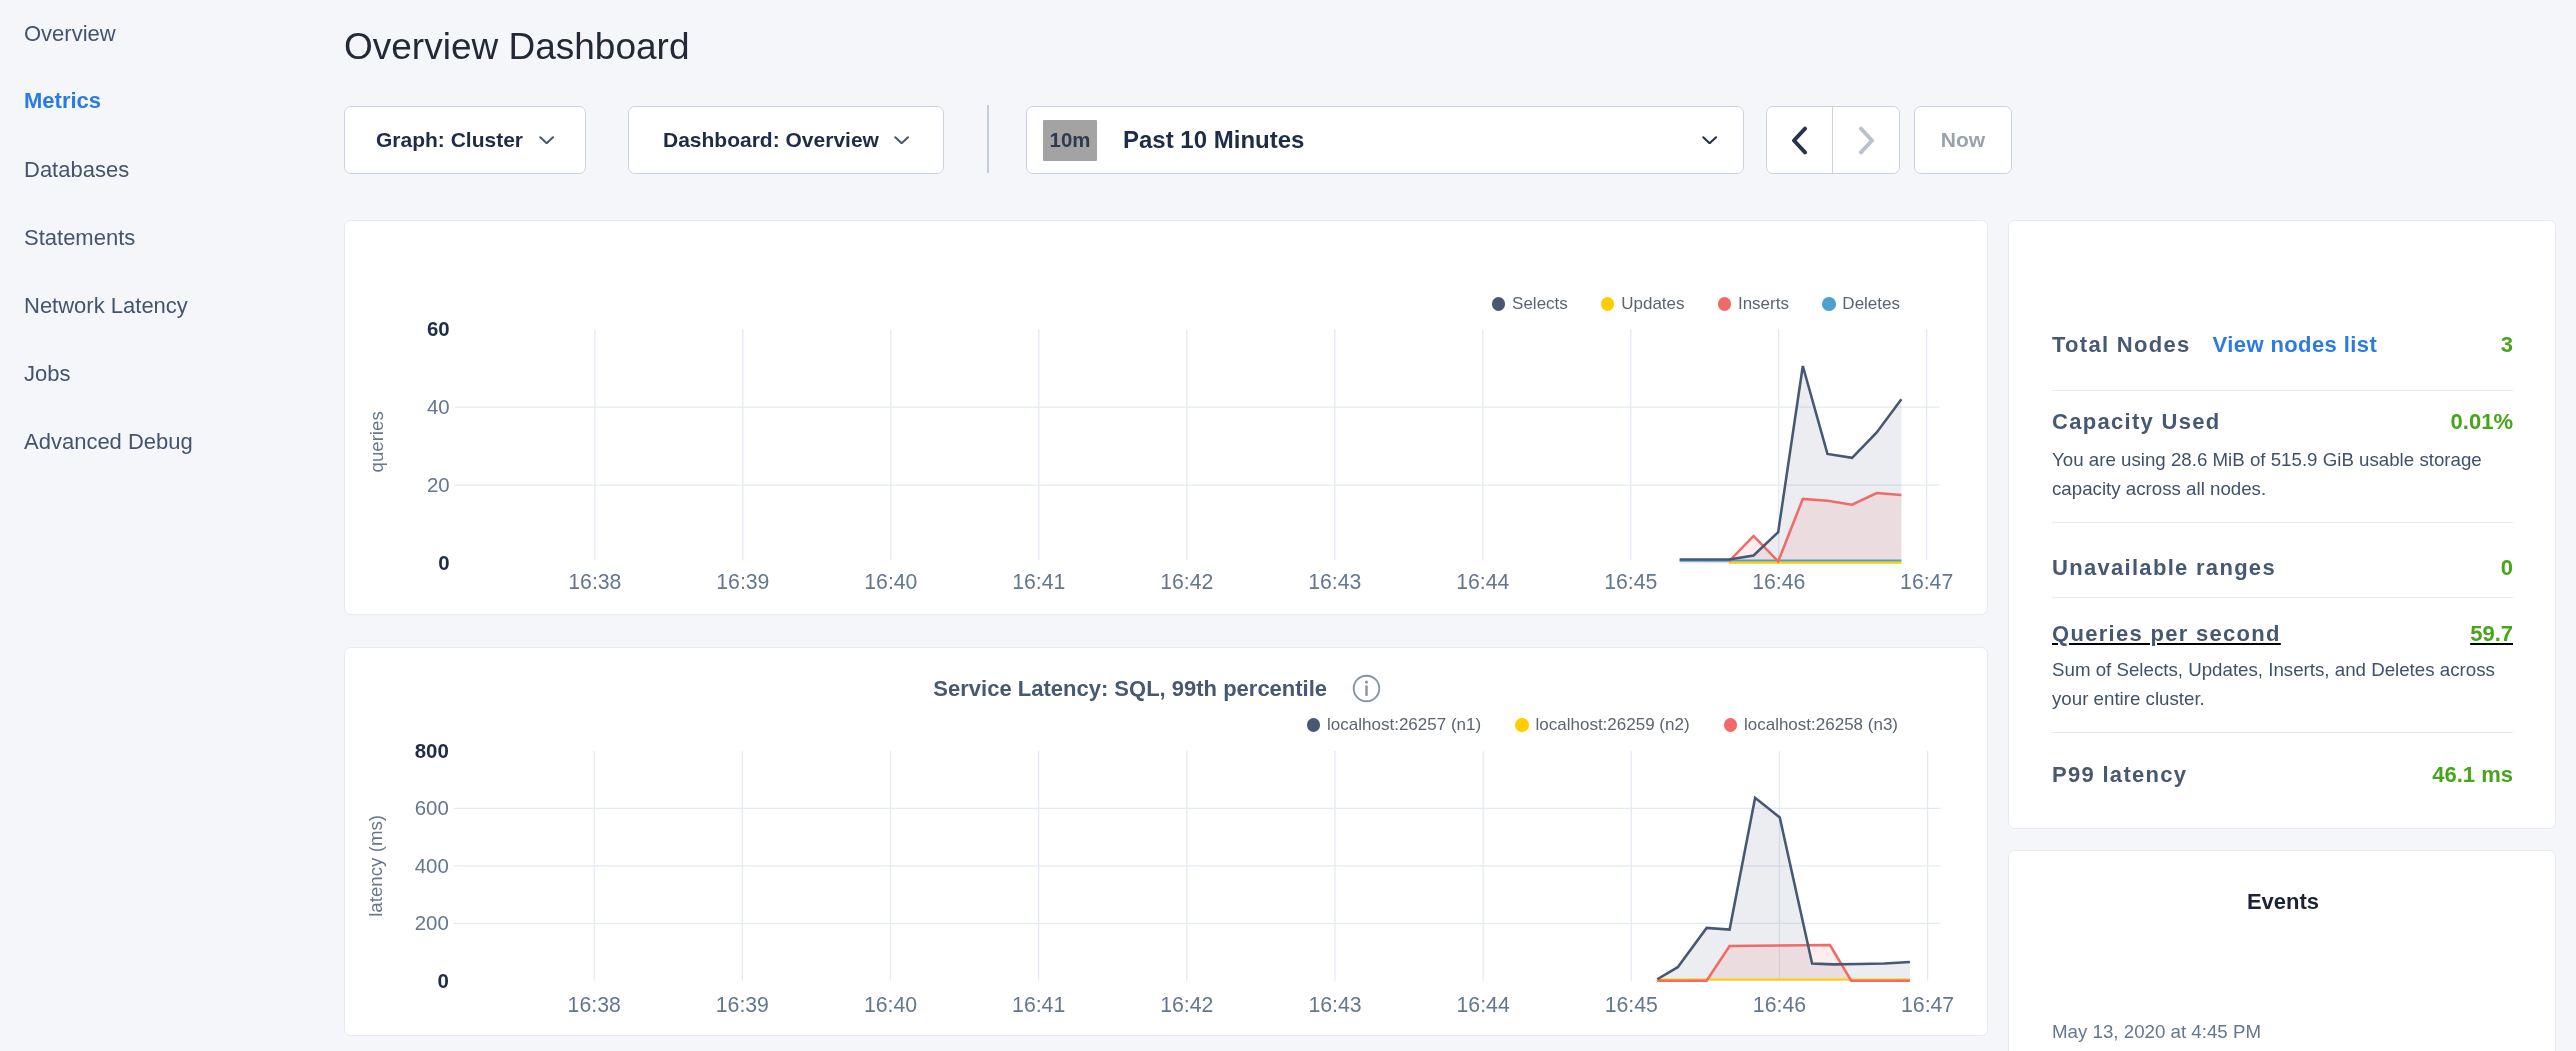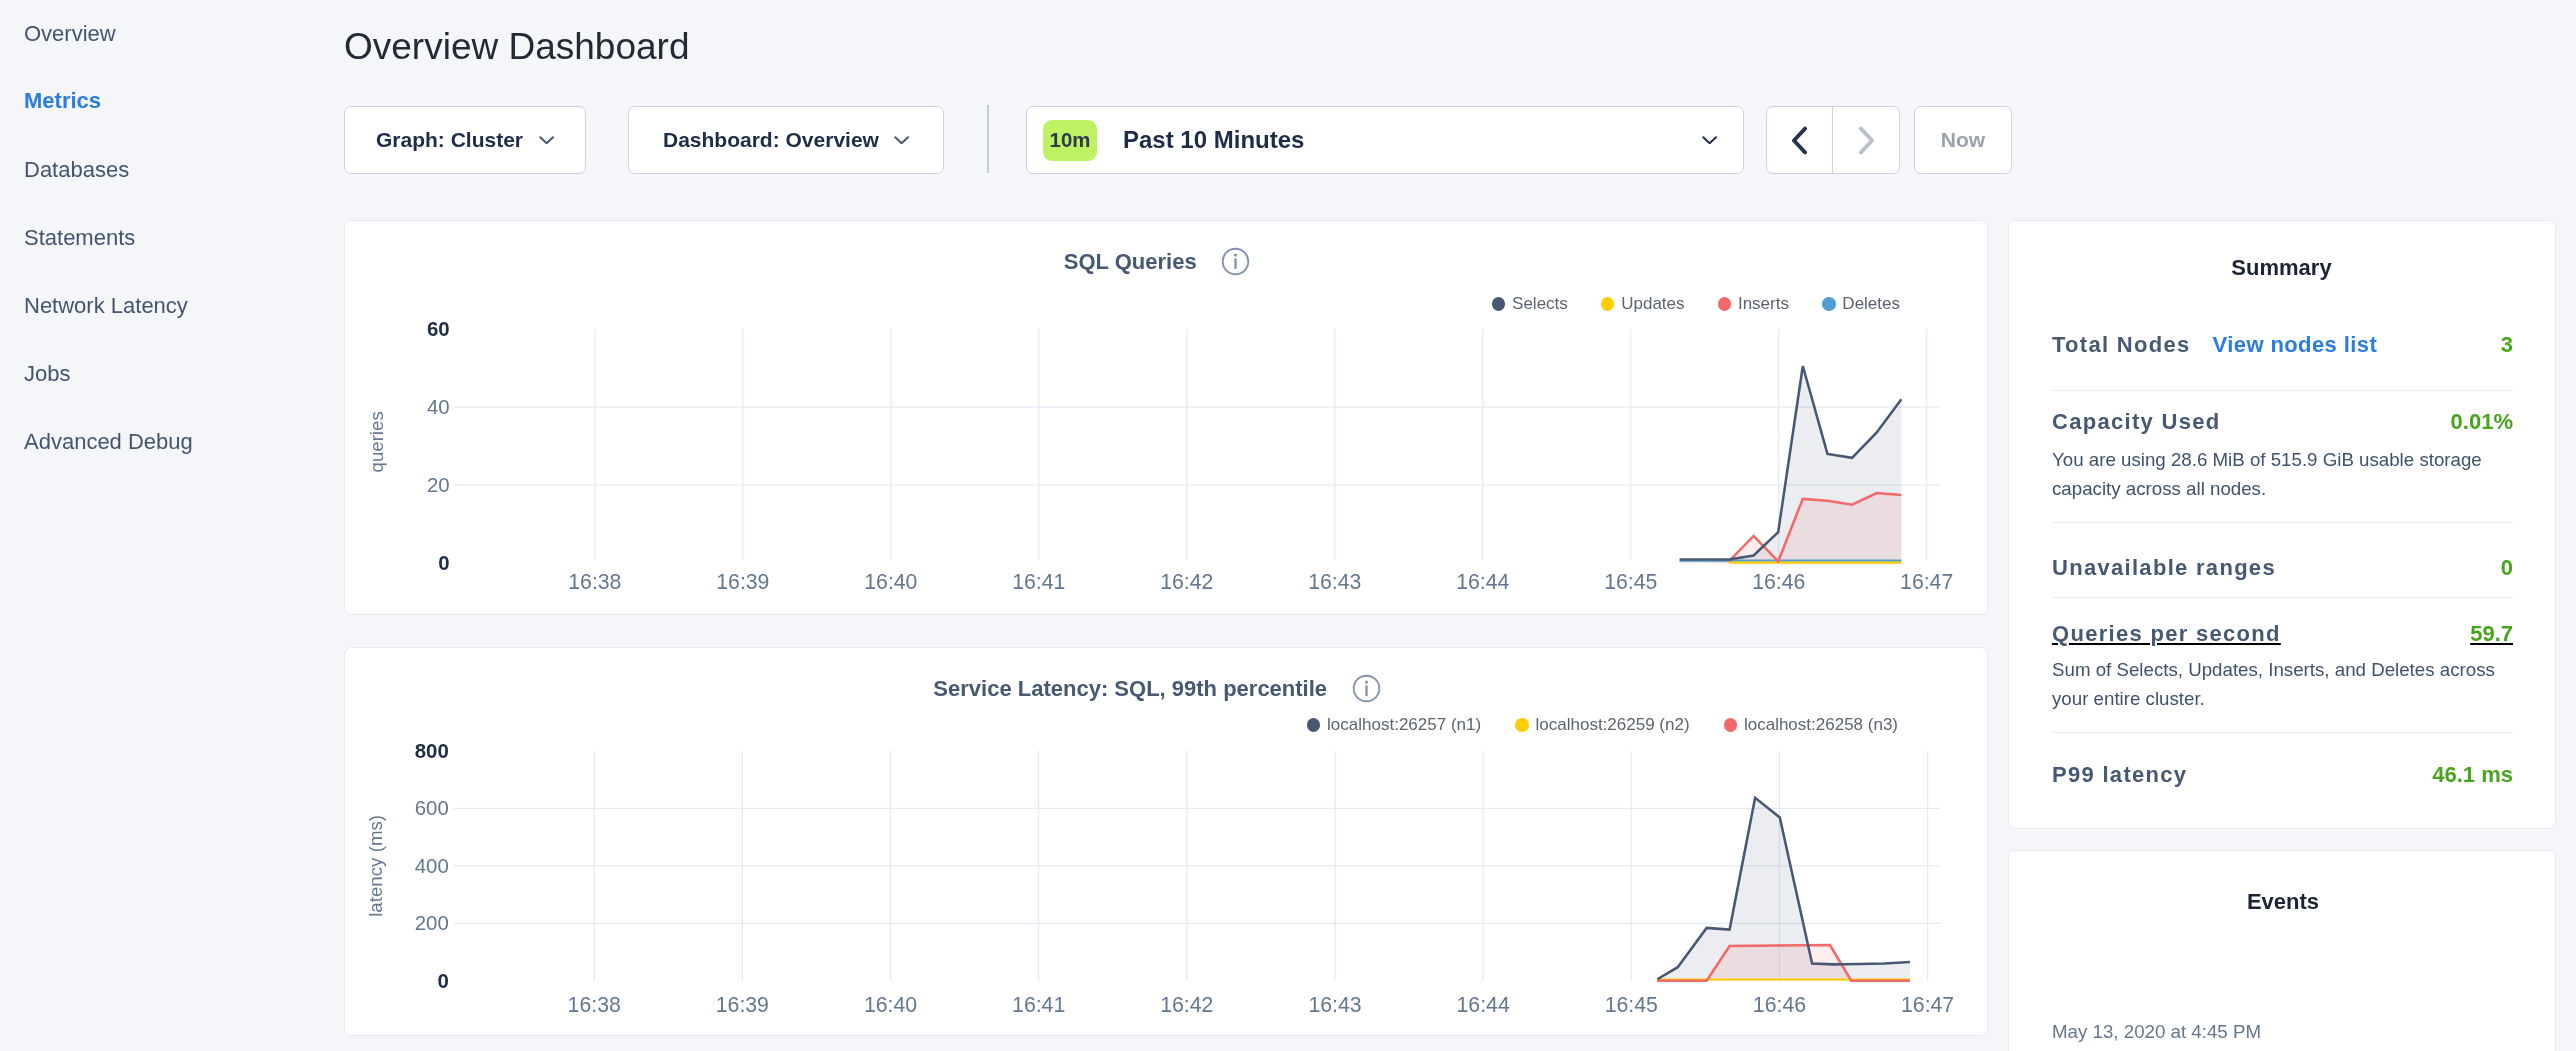--- a/index.html
+++ b/index.html
@@ -31,21 +31,21 @@
 </div>
 <div class="btn" style="left:628px; width:316px; padding:0 34px;">
   <span class="btntxt">Dashboard: Overview</span>
   <svg width="15.3" height="8.5" viewBox="0 0 18 10">
       <path d="M1.5 1.5 L9 8.5 L16.5 1.5" fill="none" stroke="#475872" stroke-width="2.4" stroke-linecap="round" stroke-linejoin="round"></path>
     </svg>
 </div>
 <div class="abs" style="left:987px; top:105px; width:1.7px; height:68px; background:#c6cdda;"></div>
 <div class="btn" style="left:1026px; width:718px; padding:0 25.5px 0 16px;">
   <span style="display:flex; align-items:center;">
-    <span style="background:#bef264; border-radius:9px; width:54px; height:41px; display:flex; align-items:center; justify-content:center; font-weight:bold; font-size:20.4px; color:#2f3a4c;">10m</span>
+    <span style="background:#a3a3a3; border-radius:1px; width:54px; height:41px; display:flex; align-items:center; justify-content:center; font-weight:bold; font-size:20.4px; color:#2f3a4c;">10m</span>
     <span class="btntxt" style="margin-left:26px; font-size:24px;">Past 10 Minutes</span>
   </span>
   <svg width="15.3" height="8.5" viewBox="0 0 18 10">
       <path d="M1.5 1.5 L9 8.5 L16.5 1.5" fill="none" stroke="#242f46" stroke-width="2.4" stroke-linecap="round" stroke-linejoin="round"></path>
     </svg>
 </div>
 <div class="btn" style="left:1766px; width:134px; padding:0;">
   <span style="width:66px; height:68px; display:flex; align-items:center; justify-content:center; border-right:1.3px solid #c9d1e3;">
     <svg width="17" height="29" viewBox="0 0 20 34">
         <path d="M16.5 3 L3.5 17 L16.5 31" fill="none" stroke="#26334d" stroke-width="4.6" stroke-linecap="round" stroke-linejoin="round"></path>
@@ -56,29 +56,20 @@
         <path d="M3.5 3 L16.5 17 L3.5 31" fill="none" stroke="#bac1cd" stroke-width="4.6" stroke-linecap="round" stroke-linejoin="round"></path>
       </svg>
   </span>
 </div>
 <div class="btn" style="left:1914px; width:98px; justify-content:center;">
   <span class="btntxt" style="color:#9aa2ac;">Now</span>
 </div>
 
 <div class="card" style="left:344px; top:220px; width:1644px; height:395px;">
 
-  <div class="abs" style="left:0; top:25.5px; width:1624px; text-align:center;">
-    <span style="font-weight:bold; font-size:22px; color:#475872; vertical-align:middle;">SQL Queries</span>
-    <span style="display:inline-block; width:17px;"></span>
-    <svg width="29" height="29" viewBox="0 0 34 34" style="vertical-align:middle;">
-      <circle cx="17" cy="17" r="15" fill="none" stroke="#8592ad" stroke-width="2.2"></circle>
-      <line x1="17" y1="14.5" x2="17" y2="24.5" stroke="#8592ad" stroke-width="2.8" stroke-linecap="round"></line>
-      <circle cx="17" cy="9.5" r="1.8" fill="#8592ad"></circle>
-    </svg>
-  </div>
   <div class="abs" style="right:87px; top:73px; display:flex; align-items:center; font-size:17px; color:#5c6470;">
     <span style="width:13.6px;height:13.6px;border-radius:50%;background:#475872;"></span>
       <span style="margin-left:6.8px;">Selects</span>
     <span style="width:13.6px;height:13.6px;border-radius:50%;background:#ffcd02;margin-left:33px;"></span>
       <span style="margin-left:6.8px;">Updates</span>
     <span style="width:13.6px;height:13.6px;border-radius:50%;background:#f16969;margin-left:33px;"></span>
       <span style="margin-left:6.8px;">Inserts</span>
     <span style="width:13.6px;height:13.6px;border-radius:50%;background:#4e9fd1;margin-left:33px;"></span>
       <span style="margin-left:6.8px;">Deletes</span>
   </div>
@@ -170,21 +161,20 @@
 <text x="1164.0" y="428" text-anchor="middle" font-size="25" fill="#64778f">16:43</text>
 <text x="1338.2" y="428" text-anchor="middle" font-size="25" fill="#64778f">16:44</text>
 <text x="1512.4" y="428" text-anchor="middle" font-size="25" fill="#64778f">16:45</text>
 <text x="1686.6" y="428" text-anchor="middle" font-size="25" fill="#64778f">16:46</text>
 <text x="1860.8" y="428" text-anchor="middle" font-size="25" fill="#64778f">16:47</text>
 <text x="43" y="256" text-anchor="middle" font-size="22" fill="#64778f" transform="rotate(-90 43 256)">latency (ms)</text>
 </svg>
 </div>
 
 <div class="card" style="left:2008px; top:220px; width:548px; height:609px;">
-  <div class="abs" style="left:0; top:34px; width:545px; text-align:center; font-weight:bold; font-size:22px; color:#1c2434;">Summary</div>
   <div class="abs" style="left:43px; right:42px; top:111px; display:flex; justify-content:space-between; align-items:baseline;">
     <span style="font-weight:bold; font-size:22px; color:#475872; letter-spacing:1.3px;">Total Nodes<span style="display:inline-block;width:22px;"></span><a style="color:#2b7ce2; letter-spacing:0.4px; text-decoration:none;">View nodes list</a></span>
     <span style="font-weight:bold; font-size:22px; color:#47a41b;">3</span>
   </div>
   <div class="abs" style="left:43px; right:42px; top:169px; height:1.3px; background:#e6e9ee;"></div>
   <div class="abs" style="left:43px; right:42px; top:188px; display:flex; justify-content:space-between; align-items:baseline;">
     <span style="font-weight:bold; font-size:22px; color:#475872; letter-spacing:1.3px;">Capacity Used</span>
     <span style="font-weight:bold; font-size:22px; color:#47a41b;">0.01%</span>
   </div>
   <div class="abs" style="left:43px; width:459px; top:224px; font-size:18.7px; color:#3f516b; line-height:29px;">You are using 28.6 MiB of 515.9 GiB usable storage capacity across all nodes.</div>

